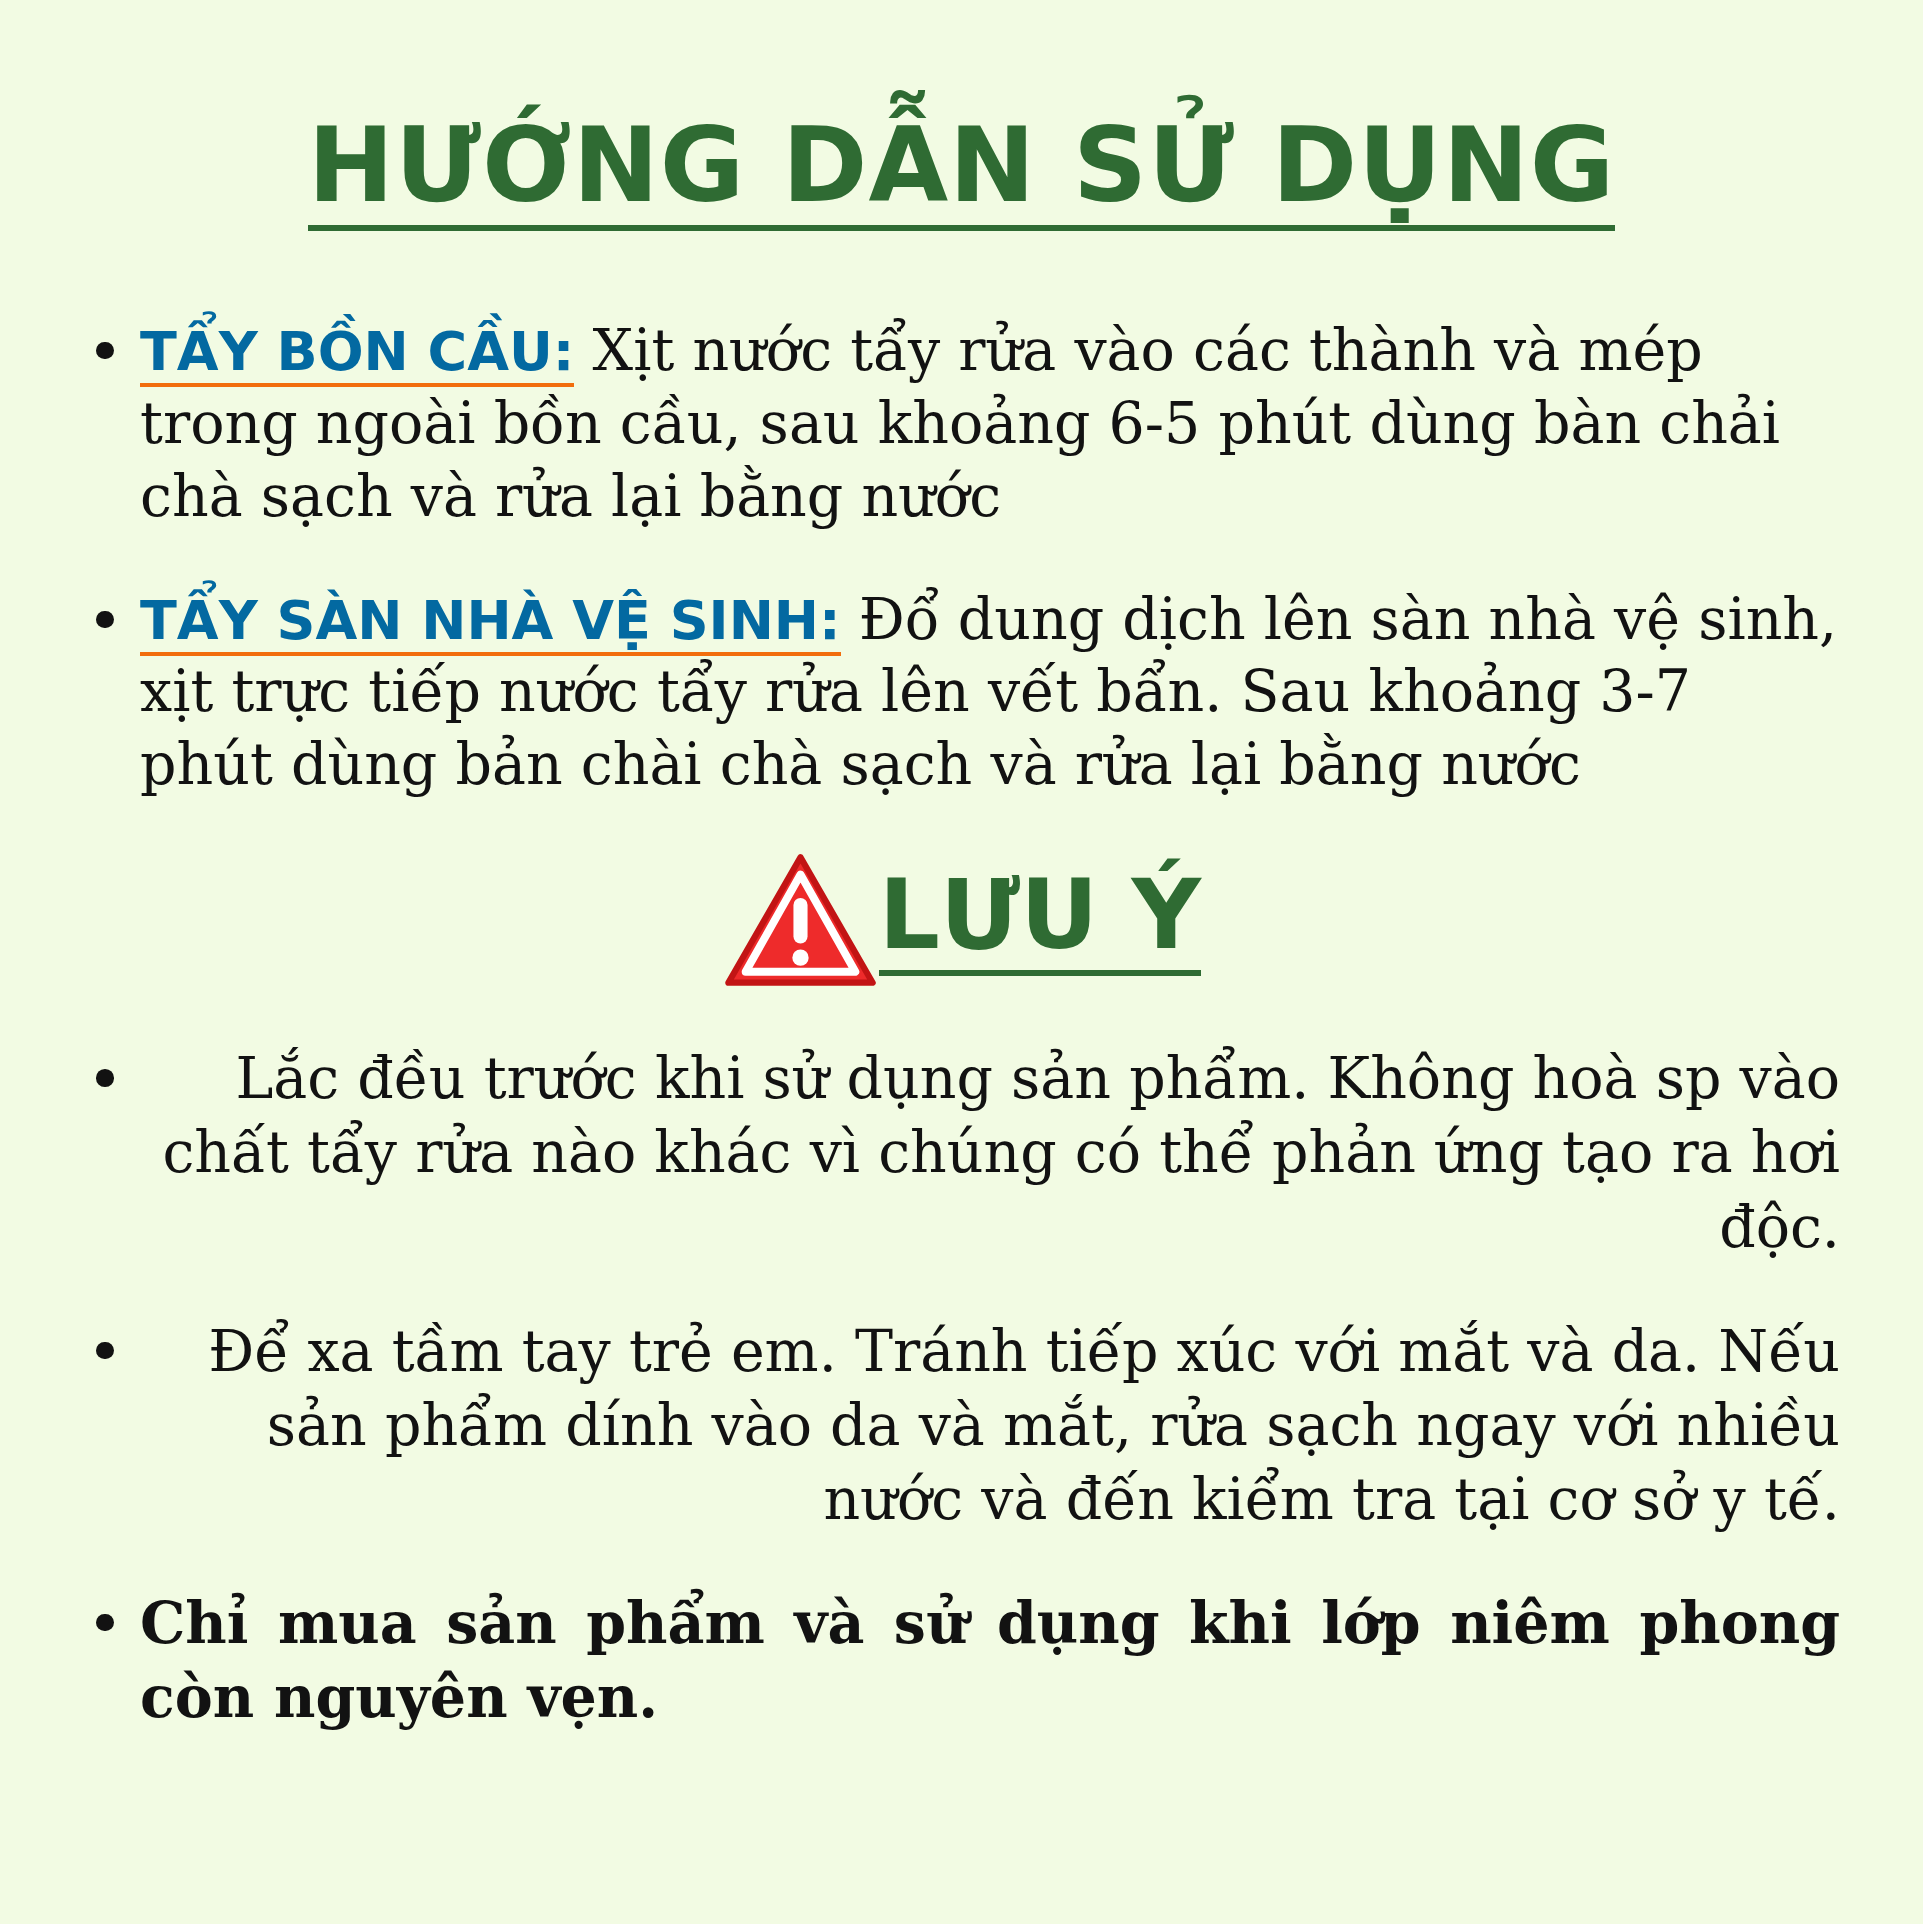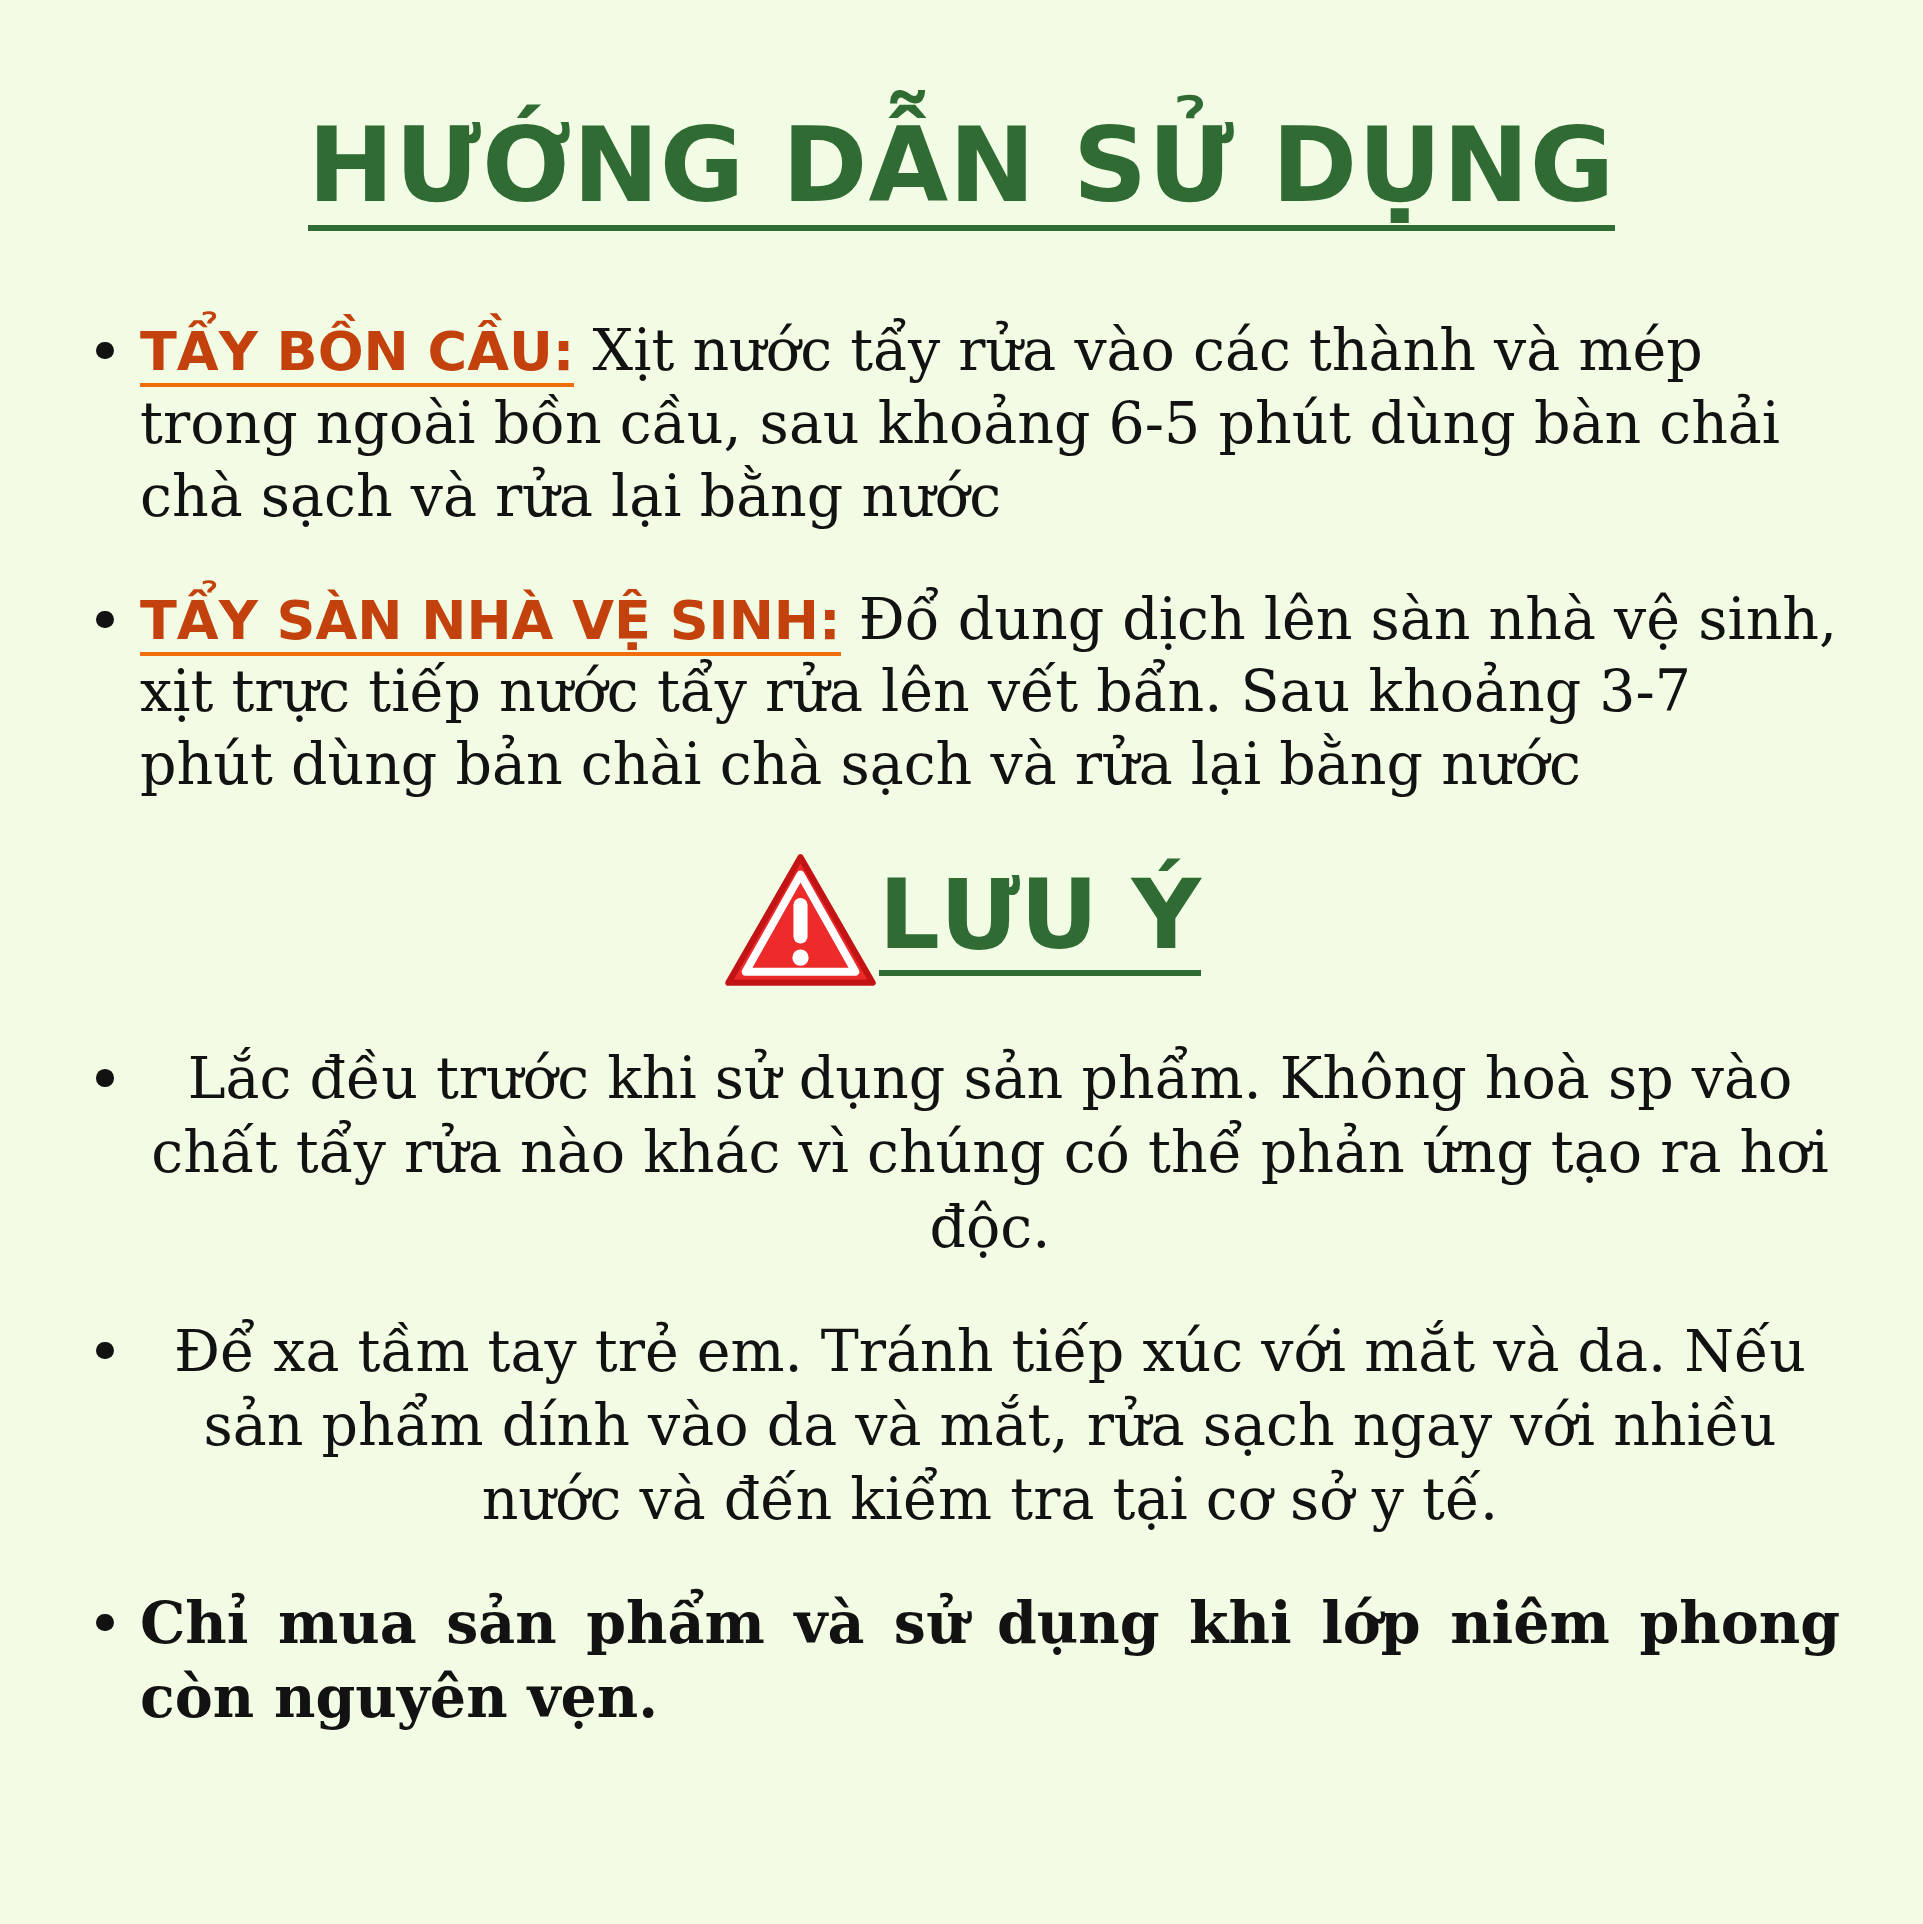--- a/index.html
+++ b/index.html
@@ -58,21 +58,21 @@
     left: 13px;
     top: 28px;
     width: 17.5px;
     height: 17.5px;
     border-radius: 50%;
     background: #121212;
   }
   .lead {
     font-family: "DejaVu Sans", sans-serif;
     font-weight: 700;
-    color: #c2410c;
+    color: #0369a1;
     border-bottom: 4.6px solid #f26d0d;
     font-size: 54px;
     letter-spacing: 0px;
   }
   .body-text {
     color: #121212;
   }
 
   
   .warning-row {
@@ -102,21 +102,21 @@
     margin: 0;
     padding: 0;
   }
   ul.notes > li {
     position: relative;
     padding-left: 57px;
     margin-bottom: 50px;
     font-size: 57px;
     line-height: 1.3;
     color: #121212;
-    text-align: center;
+    text-align: right;
   }
   ul.notes > li .dot {
     position: absolute;
     left: 13px;
     top: 28px;
     width: 17.5px;
     height: 17.5px;
     border-radius: 50%;
     background: #121212;
   }

